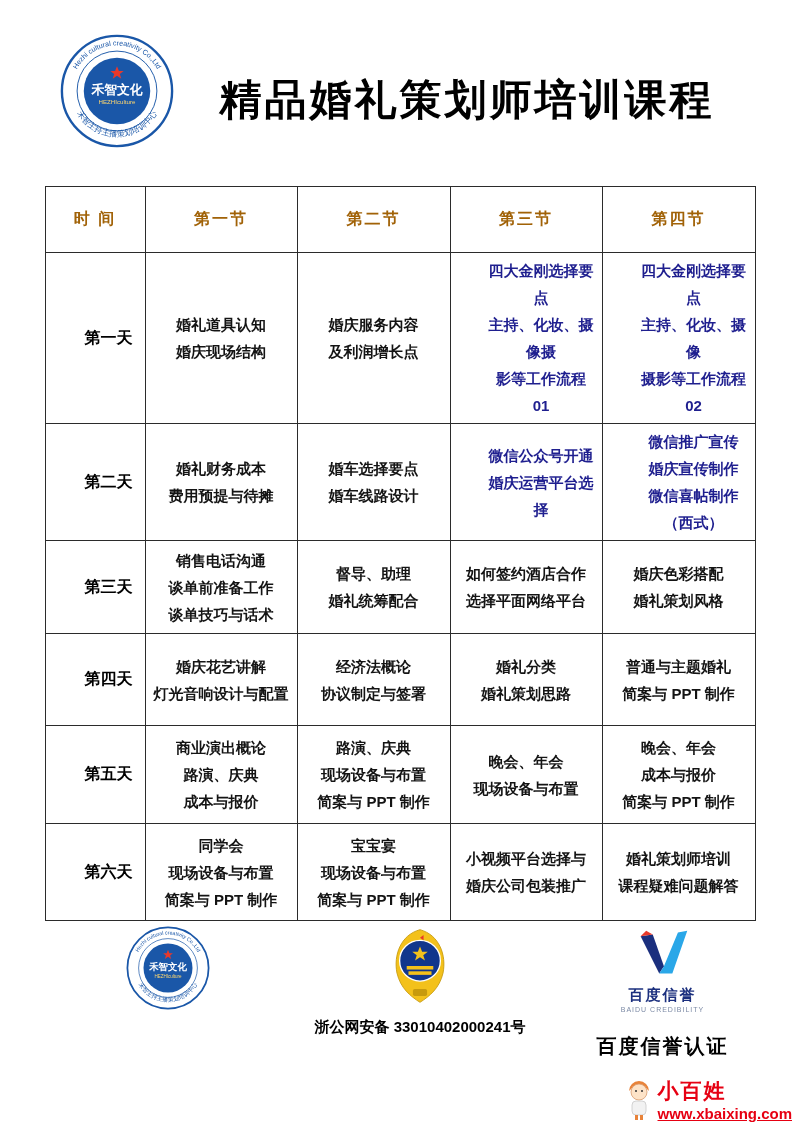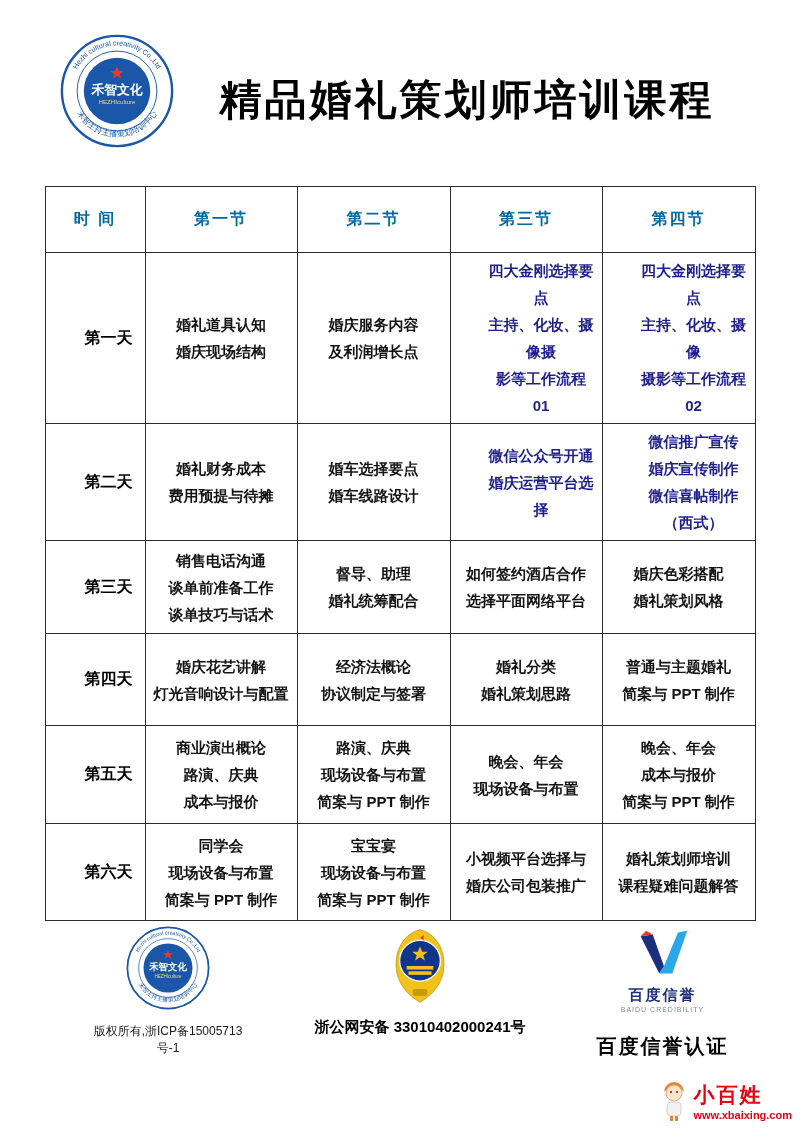--- a/index.html
+++ b/index.html
@@ -19,21 +19,21 @@
   
   table.course-table {
     border-collapse: collapse; table-layout: fixed;
     width: 710px; margin: 34px auto 0;
   }
   .course-table th, .course-table td {
     border: 1px solid #2b2b2b; text-align: center; vertical-align: middle;
     padding: 4px 6px;
   }
   .course-table th {
-    font-size: 16px; font-weight: bold; color: #0369a1; height: 66px;
+    font-size: 16px; font-weight: bold; color: #a16207; height: 66px;
     letter-spacing: 2px;
   }
   .course-table td.day { font-size: 16px; font-weight: bold; color: #000; padding-left: 33px; }
   .course-table td.cell {
     font-size: 15px; font-weight: 600; color: #141414;
     white-space: pre-line; line-height: 1.8;
   }
   .course-table td.cell.blue { color: var(--cell-blue, #1f1f8f); padding-left: 36px; }
   
   .footer { position: absolute; left: 0; top: 920px; width: 100%; height: 150px; }
@@ -49,21 +49,21 @@
   
   .watermark {
     position: absolute; right: 8px; bottom: 6px;
     display: flex; align-items: center; gap: 4px;
   }
   .watermark-texts { text-align: left; }
   .watermark-name {
     font-size: 21px; font-weight: 900; color: var(--watermark-red, #e60012);
     letter-spacing: 2px; text-shadow: 0 0 2px #fff;
   }
-  .watermark-url { font-size: 11px; font-weight: bold; color: var(--watermark-red, #e60012); }
+  .watermark-url { font-size: 15px; font-weight: bold; color: var(--watermark-red, #e60012); text-decoration: underline; }
 </style>
 </head>
 <body>
 
 <div class="page">
 
   <div class="header">
     <div class="logo-seal">
       <svg width="114" height="114" viewBox="0 0 120 120">
         <defs>
@@ -197,21 +197,20 @@
         <text font-size="7.5" style="fill:var(--logo-blue,#1a57a8)" text-anchor="middle">
           <textPath href="#arcTop2" startOffset="50%">Hezhi cultural creativity Co.,Ltd</textPath>
         </text>
         <text font-size="8.5" style="fill:var(--logo-blue,#1a57a8)" text-anchor="middle">
           <textPath href="#arcBot2" startOffset="50%">禾智主持主播策划培训中心</textPath>
         </text>
         <polygon points="60,34 62,39 67,39 63,42 64.5,47 60,44 55.5,47 57,42 53,39 58,39" style="fill:#e8392b"></polygon>
         <text x="60" y="63" text-anchor="middle" style="fill:#ffffff" font-size="13.5" font-weight="bold">禾智文化</text>
         <text x="60" y="74" text-anchor="middle" style="fill:#ffd76e" font-size="6.5">HEZHIculture</text>
       </svg>
-      <div class="copyright-text">版权所有,浙ICP备15005713号-1</div>
     </div>
 
     <div class="footer-block footer-center">
       <svg width="62" height="80" viewBox="0 0 70 88">
         <path d="M35 3 C13 9 5 32 9 52 C13 69 24 78 35 85 C46 78 57 69 61 52 C65 32 57 9 35 3 Z" style="fill:var(--badge-gold,#f3c11b);stroke:#c79a0d;stroke-width:1"></path>
         <circle cx="35" cy="38" r="23" style="fill:var(--badge-navy,#10368c);stroke:#fff;stroke-width:1.5"></circle>
         <polygon points="35,12 39,9 39,15" style="fill:#e8392b"></polygon>
         <polygon points="35,22 37.4,28 43.8,28 38.7,31.8 40.6,37.9 35,34.2 29.4,37.9 31.3,31.8 26.2,28 32.6,28" style="fill:var(--badge-gold,#f3c11b)"></polygon>
         <rect x="20" y="44" width="30" height="4" style="fill:var(--badge-gold,#f3c11b)"></rect>
         <rect x="22" y="50" width="26" height="4" style="fill:var(--badge-gold,#f3c11b)"></rect>

